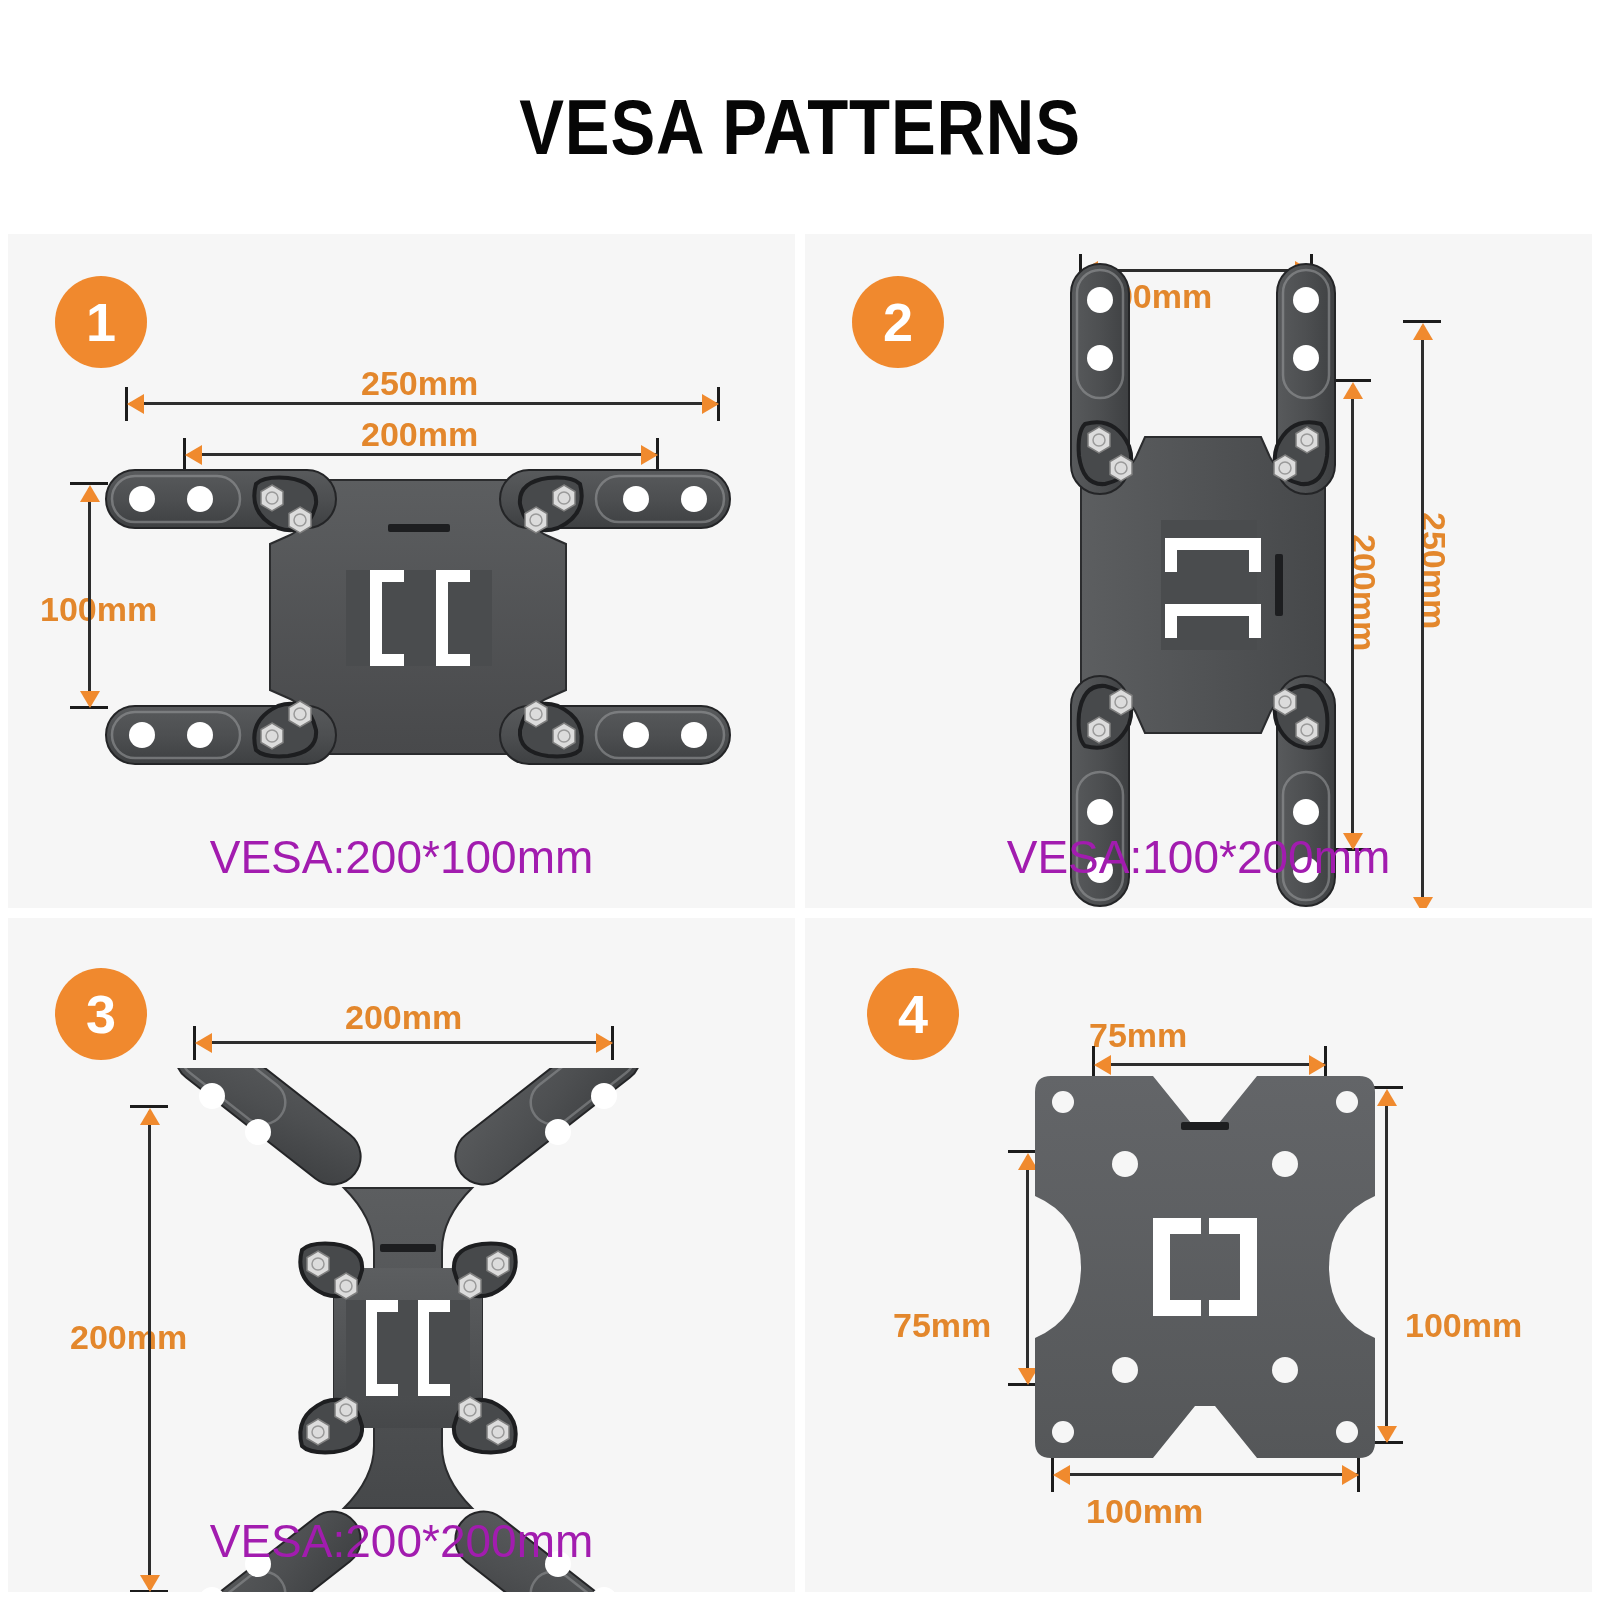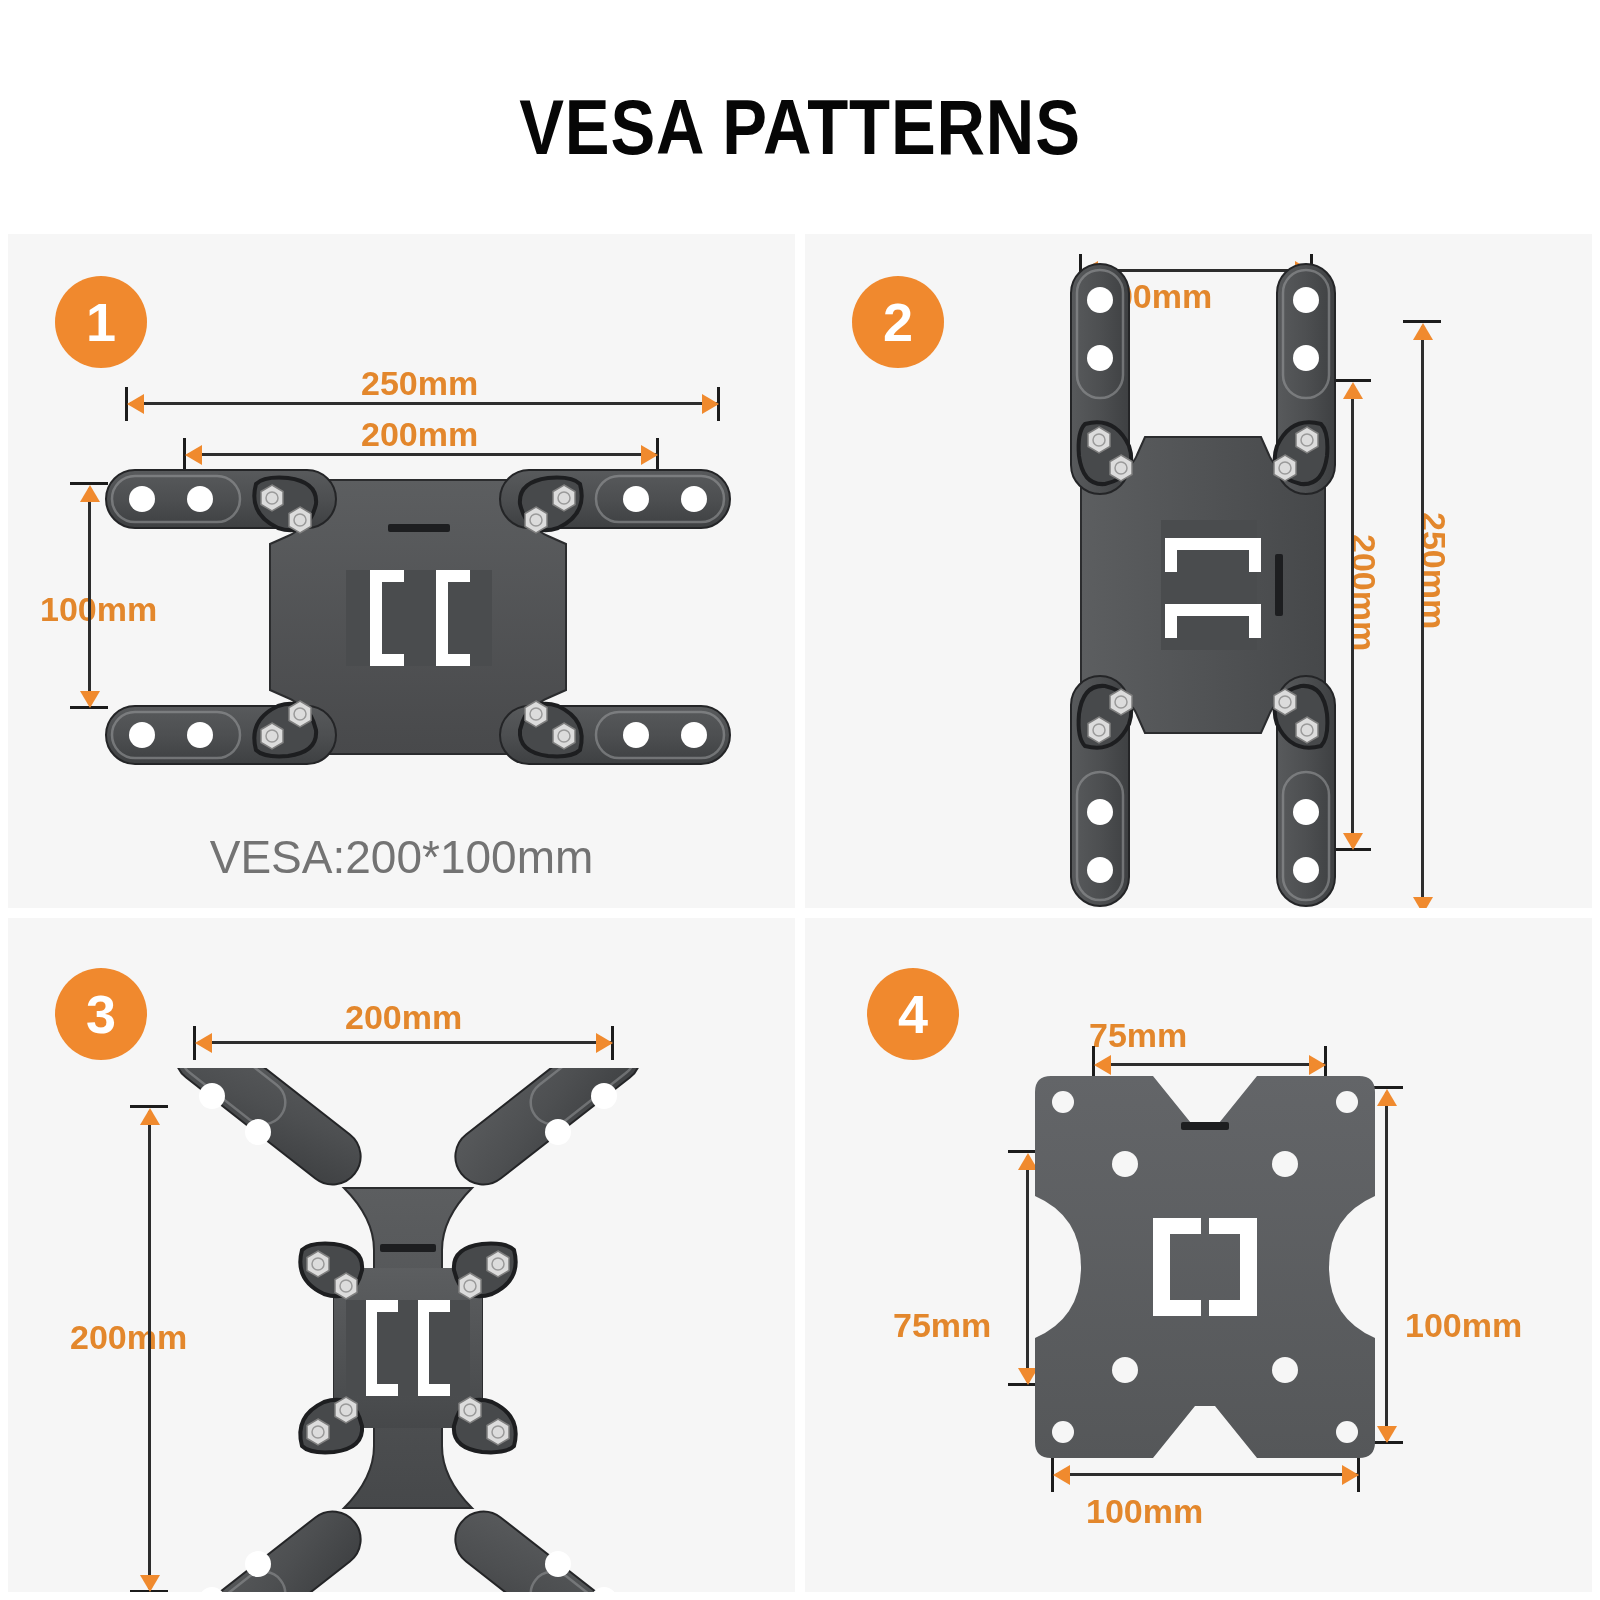--- a/index.html
+++ b/index.html
@@ -52,21 +52,21 @@
   .badge.p1{left:47px;top:42px;}
   .badge.p2{left:47px;top:42px;}
   .badge.p3{left:47px;top:50px;}
   .badge.p4{left:62px;top:50px;}
 
   
   .caption{
     position:absolute;left:0;bottom:24px;width:100%;
     text-align:center;
     font-size:46px;
-    color:#737373;
+    color:#a21caf;
     font-weight:normal;
     white-space:nowrap;
   }
   .caption.small{font-size:44px;}
 
   
   .dim{
     position:absolute;
     color:#e3872c;
     font-weight:bold;
@@ -328,20 +328,21 @@
               <circle cx="0" cy="0" r="6" fill="none" stroke="#9a9a9a" stroke-width="1.5"></circle>
             </g>
             <g transform="translate(254,478)">
               <polygon points="0,-13 11,-6.5 11,6.5 0,13 -11,6.5 -11,-6.5" fill="#dcdcdc" stroke="#7f7f7f" stroke-width="1.5"></polygon>
               <circle cx="0" cy="0" r="6" fill="none" stroke="#9a9a9a" stroke-width="1.5"></circle>
             </g>
           </g>
         </svg>
       </div>
 
+      <div class="caption">VESA:100*200mm</div>
     </div>
 
     <div class="panel">
       <div class="badge p3">3</div>
 
       <div class="dim" style="left:337px;top:82px;">200mm</div>
       <div class="tickv" style="left:185px;top:108px;height:34px;"></div>
       <div class="tickv" style="left:603px;top:108px;height:34px;"></div>
       <div class="hline" style="left:190px;top:123px;width:415px;"></div>
       <div class="arrowL" style="left:187px;top:115px;"></div>
@@ -443,20 +444,21 @@
               <circle cx="0" cy="0" r="6" fill="none" stroke="#9a9a9a" stroke-width="1.5"></circle>
             </g>
             <g transform="translate(330,364)">
               <polygon points="0,-13 11,-6.5 11,6.5 0,13 -11,6.5 -11,-6.5" fill="#dcdcdc" stroke="#7f7f7f" stroke-width="1.5"></polygon>
               <circle cx="0" cy="0" r="6" fill="none" stroke="#9a9a9a" stroke-width="1.5"></circle>
             </g>
           </g>
         </svg>
       </div>
 
+      <div class="caption">VESA:200*200mm</div>
     </div>
 
     <div class="panel">
       <div class="badge p4">4</div>
 
       <div class="dim" style="left:284px;top:100px;">75mm</div>
       <div class="tickv" style="left:287px;top:128px;height:36px;"></div>
       <div class="tickv" style="left:519px;top:128px;height:36px;"></div>
       <div class="hline" style="left:292px;top:145px;width:229px;"></div>
       <div class="arrowL" style="left:289px;top:137px;"></div>

